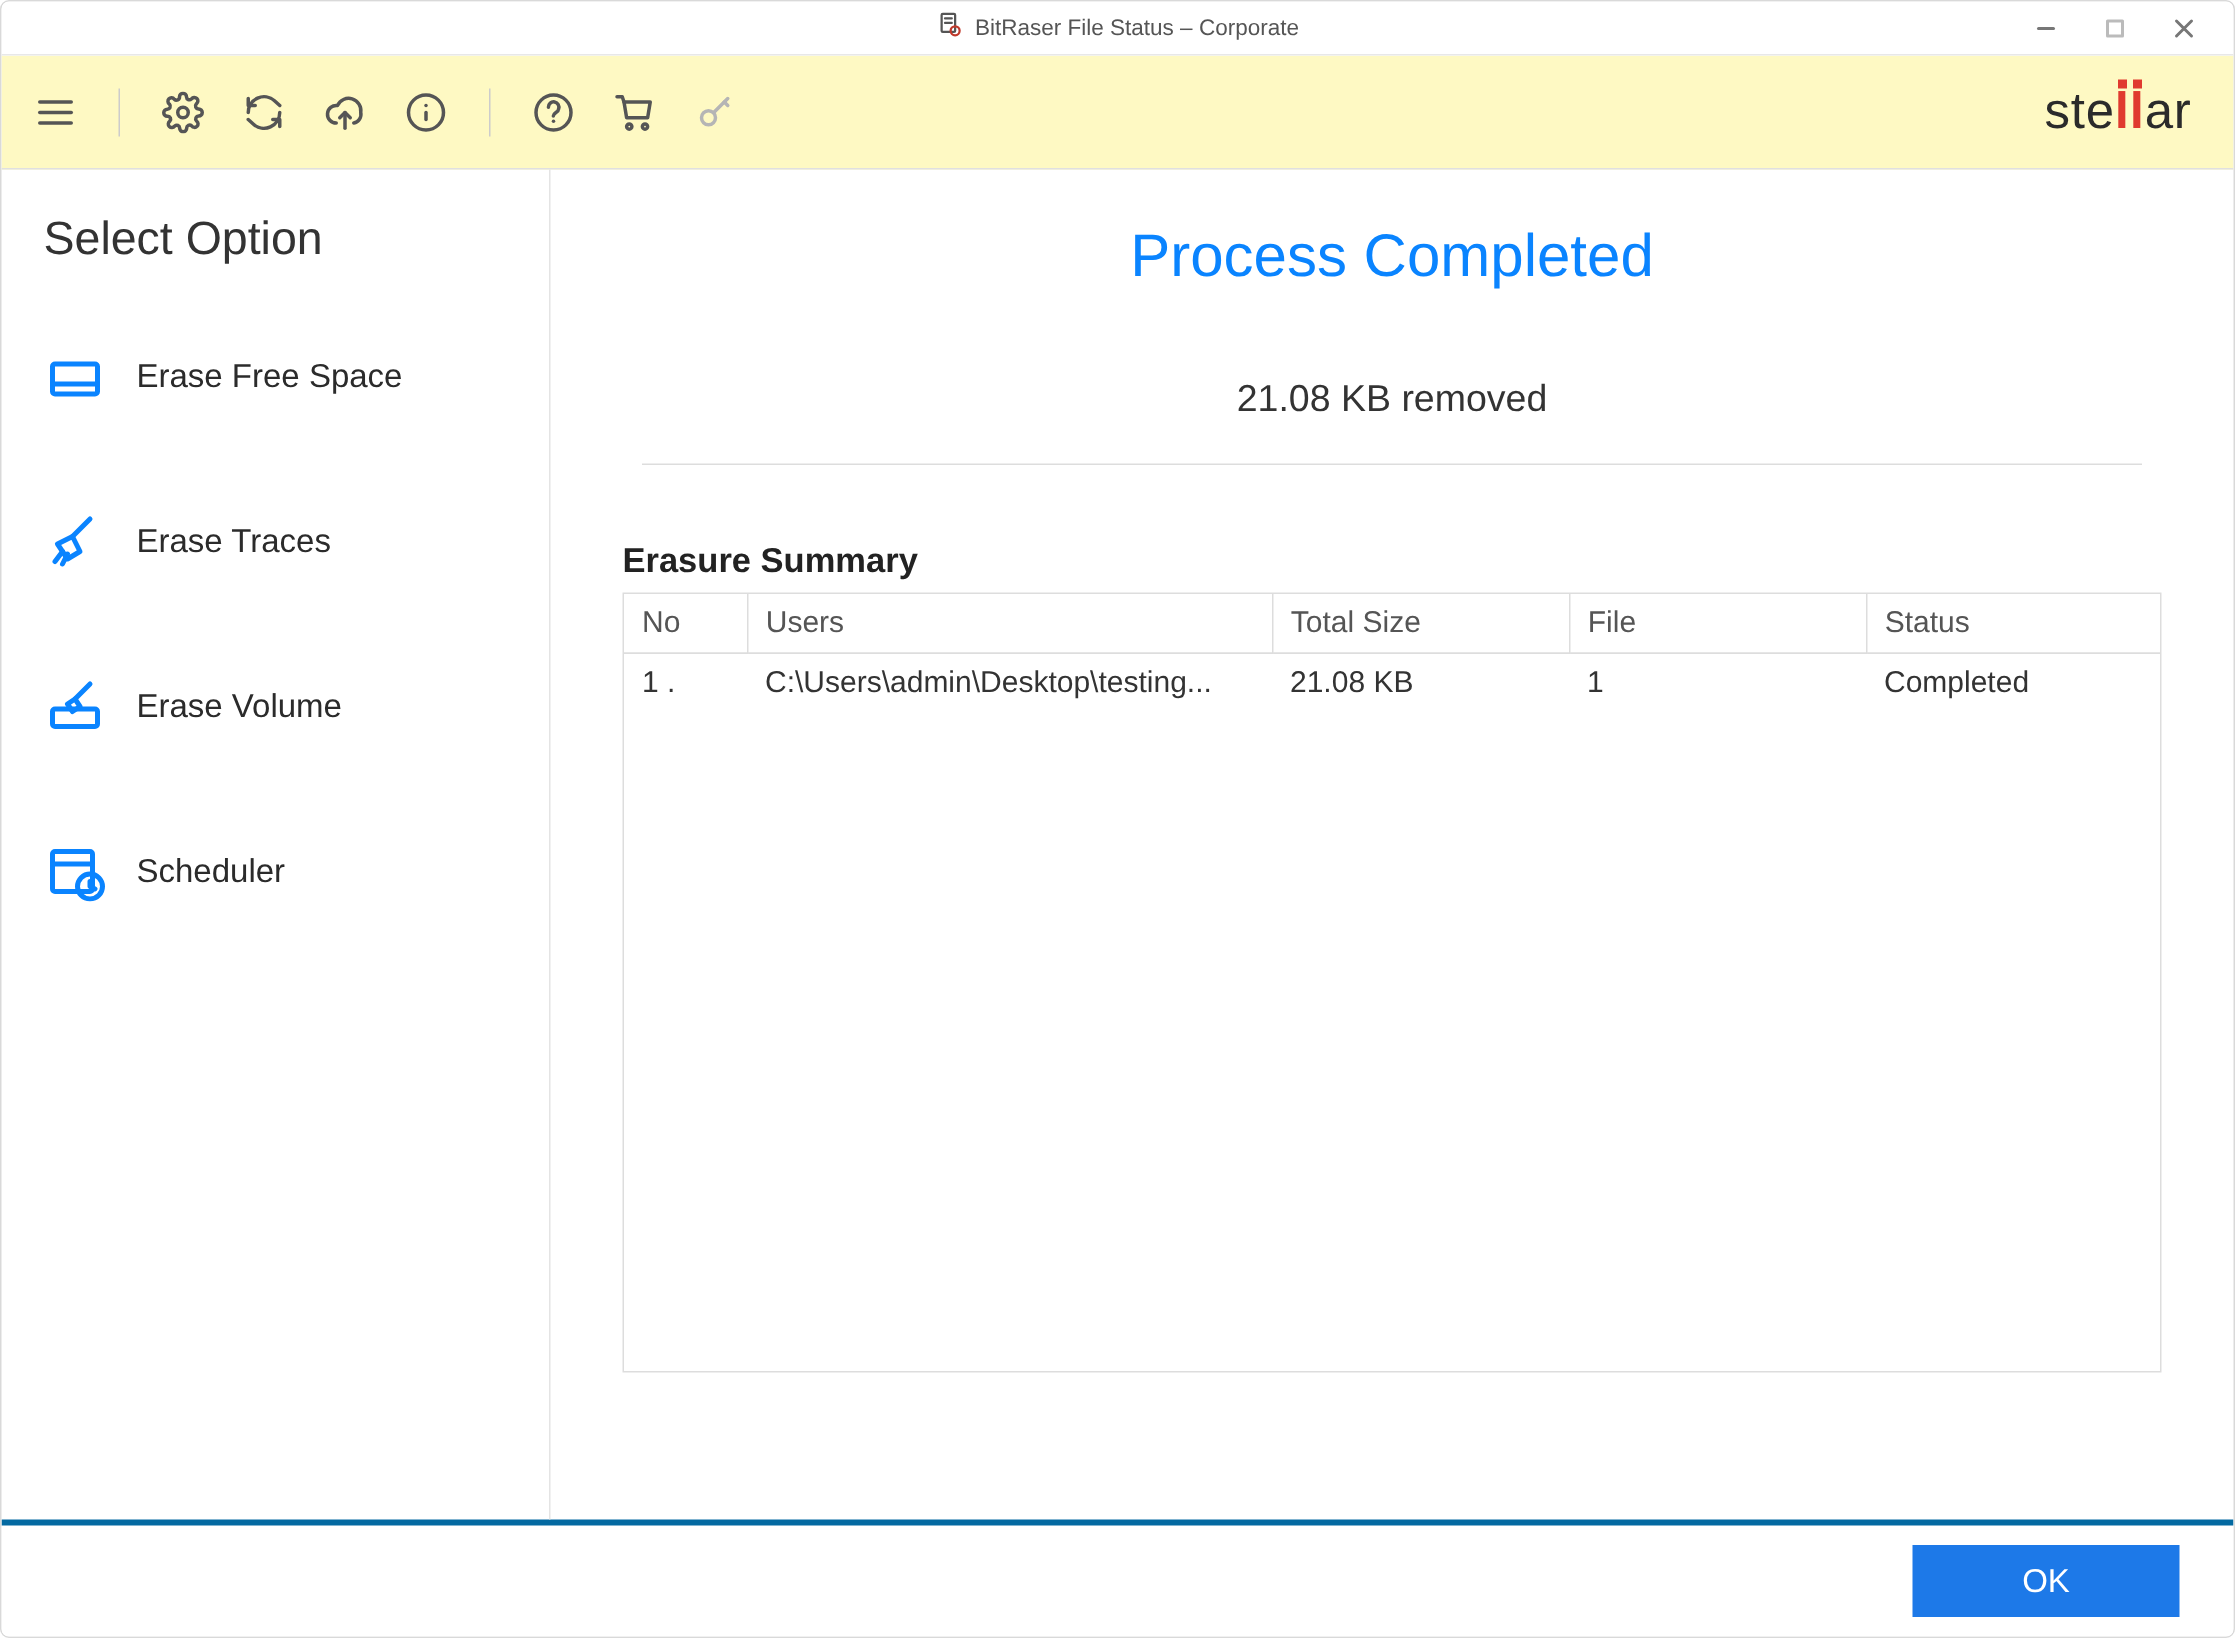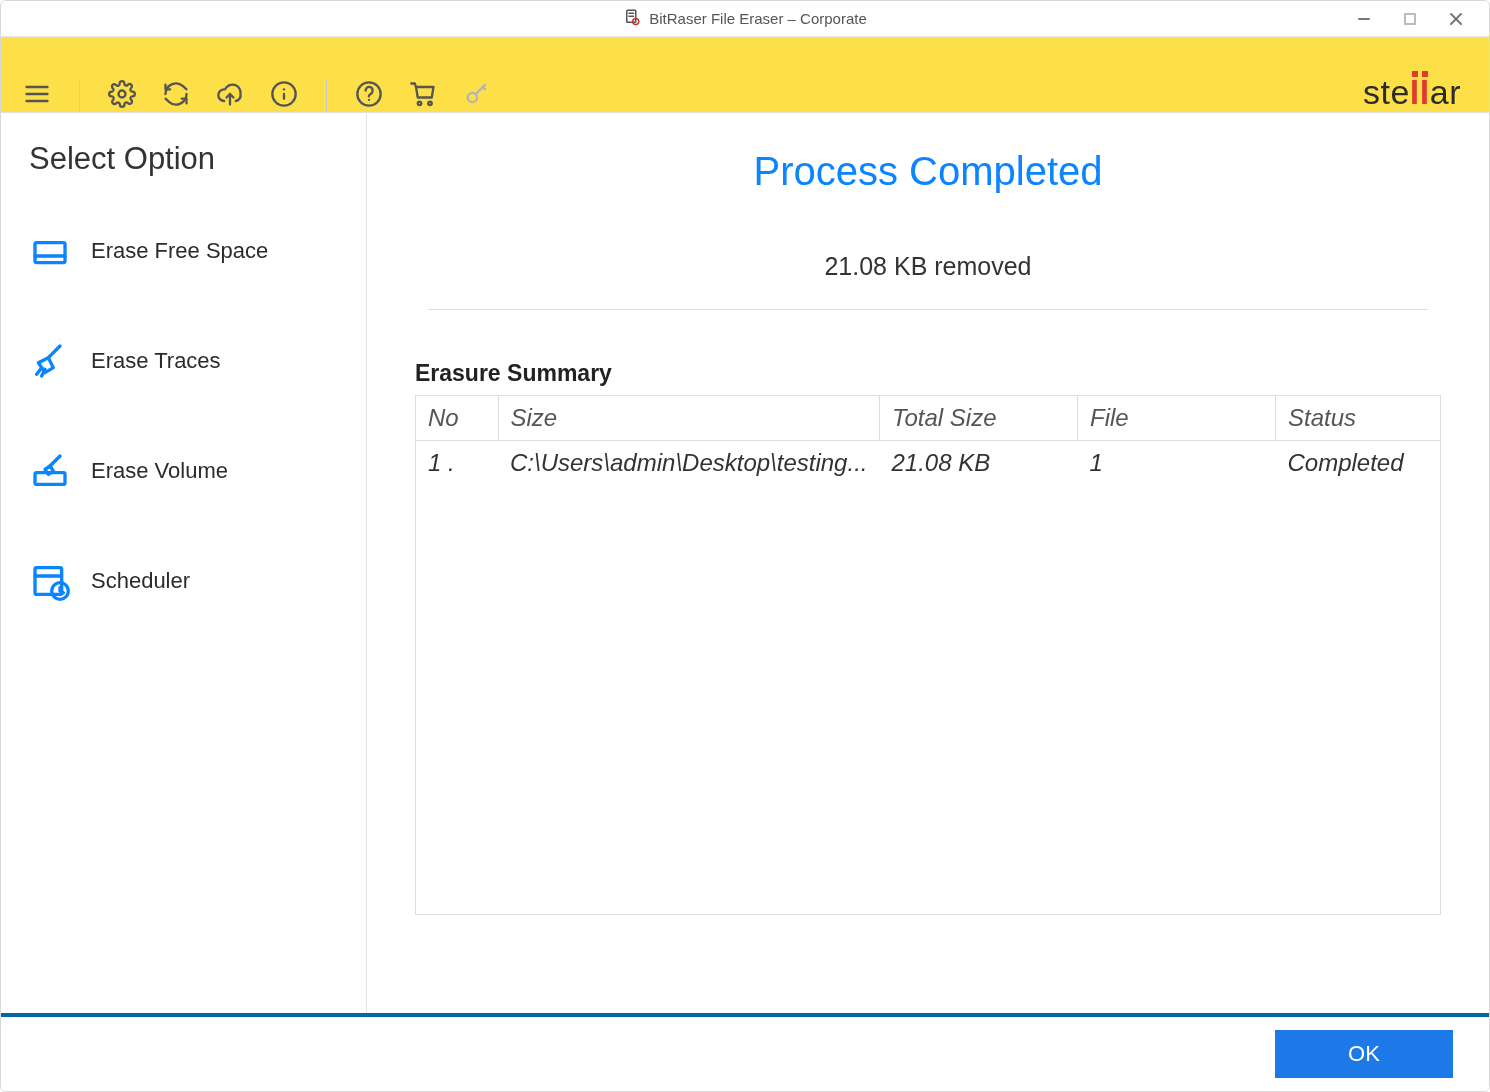--- a/index.html
+++ b/index.html
@@ -42,24 +42,24 @@
     padding-right: 24px;
   }
   .titlebar-controls .ctl {
     width: 18px; height: 18px;
     color: #888;
     display: flex; align-items: center; justify-content: center;
   }
   
   .toolbar {
     height: 76px;
-    background: #fde047;
+    background: #fef9c3;
     border-bottom: 1px solid #e0e0e0;
     display: flex;
-    align-items: flex-end;
+    align-items: center;
     padding: 0 18px;
     gap: 18px;
   }
   .toolbar .sep {
     width: 1px;
     height: 32px;
     background: #ccc;
     margin: 0 6px;
   }
   .toolbar .tbtn {
@@ -163,23 +163,22 @@
   }
   .table-wrap {
     border: 1px solid #ddd;
     height: 520px;
     overflow: hidden;
     background:#fff;
   }
   table {
     width: 100%;
     border-collapse: collapse;
-    font-size: 24px;
+    font-size: 20px;
     color: #444;
-    font-style: italic;
   }
   thead th {
     text-align: left;
     font-weight: 400;
     padding: 8px 12px;
     border-bottom: 1px solid #ddd;
     border-right: 1px solid #ddd;
     background: #fff;
     color:#555;
   }
@@ -220,21 +219,21 @@
 <div class="titlebar">
   <div class="titlebar-center">
     <span>
       <svg width="18" height="18" viewBox="0 0 24 24" stroke="#555">
           <rect x="5" y="3" width="12" height="16" rx="1"></rect>
           <line x1="8" y1="7" x2="14" y2="7"></line>
           <line x1="8" y1="11" x2="14" y2="11"></line>
           <circle cx="17" cy="18" r="4" stroke="#c0392b"></circle>
         </svg>
     </span>
-    <span class="title-text">BitRaser File Eraser – Corporate</span>
+    <span class="title-text">BitRaser File Status – Corporate</span>
   </div>
   <div class="titlebar-controls">
     <span class="ctl">
         <svg width="14" height="14" viewBox="0 0 14 14" stroke="#777">
           <line x1="2" y1="7" x2="12" y2="7"></line>
         </svg>
       </span>
     <span class="ctl">
         <svg width="14" height="14" viewBox="0 0 14 14" stroke="#bbb">
           <rect x="2" y="2" width="10" height="10"></rect>
@@ -369,21 +368,21 @@
   <div class="content">
     <h1 class="proc-title">Process Completed</h1>
     <div class="proc-sub">21.08 KB removed</div>
     <div class="proc-divider"></div>
     <div class="summary-label">Erasure Summary</div>
     <div class="table-wrap">
       <table>
         <thead>
           <tr>
             <th class="col-no">No</th>
-            <th class="col-name">Size</th>
+            <th class="col-name">Users</th>
             <th class="col-size">Total Size</th>
             <th class="col-file">File</th>
             <th class="col-status">Status</th>
           </tr>
         </thead>
         <tbody>
           <tr>
             <td class="col-no">1 .</td>
             <td class="col-name">C:\Users\admin\Desktop\testing...</td>
             <td class="col-size">21.08 KB</td>

